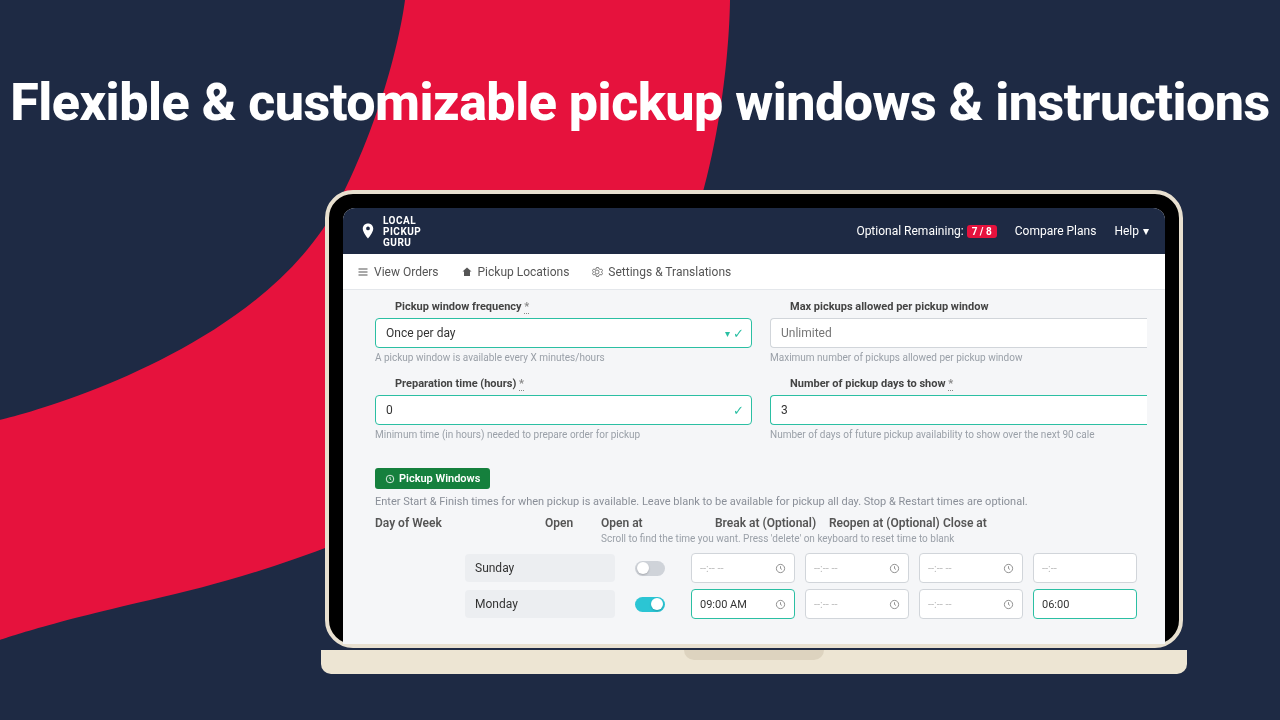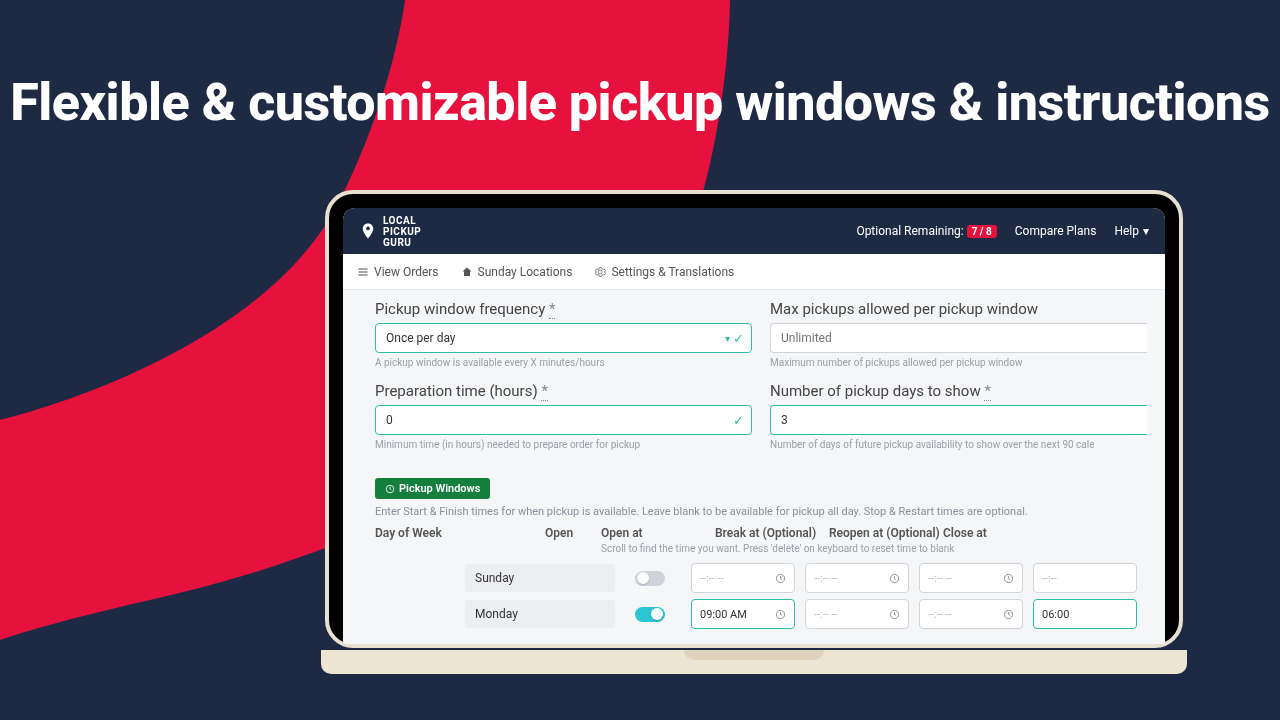--- a/index.html
+++ b/index.html
@@ -26,21 +26,21 @@
 
 
 .tabs { background:#fff; border-bottom:1px solid #e4e7eb; height:36px; display:flex; align-items:center; padding:10px 14px; gap:22px; flex:0 0 auto;text-align:center; }
 .tab { display:flex; align-items:center; gap:5px; font-size:12px; color:#555; cursor:pointer; }
 .tab .ic { width:12px; height:12px; fill:#555; }
 
 
 .content { flex:1; background:#f5f6f8; padding:10px 18px 0 32px; overflow:hidden; }
 .row2 { display:flex; gap:18px; }
 .col { flex:1; }
-.lbl { font-size:15px; color:#444; font-weight:400; margin-bottom:5px; display:block; }
+.lbl { font-size:11px; color:#444; font-weight:700; margin-bottom:5px; display:block;margin-left:20px; }
 .req { color:#888; border-bottom:1px dotted #888; }
 .field { position:relative; }
 .inp { width:100%; height:30px; border:1px solid #2bbfa3; border-radius:4px; padding:0 28px 0 10px; font-size:12px; color:#333; background:#fff; }
 .inp.plain { border-color:#d1d5da; color:#ef4444; }
 .inp.cut { border-right:none; border-radius:4px 0 0 4px; }
 .chk { position:absolute; right:8px; top:50%; transform:translateY(-50%); color:#2bbfa3; font-size:13px; pointer-events:none; }
 .chev { position:absolute; right:8px; top:50%; transform:translateY(-50%); color:#2bbfa3; font-size:10px; pointer-events:none; }
 .hint { font-size:10px; color:#9aa0a8; margin-top:4px; }
 .section-gap { height:28px; }
 
@@ -111,21 +111,21 @@
         <div class="tab">
           <svg class="ic" viewBox="0 0 24 24">
               <path d="M3 5h18v2H3zM3 11h18v2H3zM3 17h18v2H3z"></path>
             </svg>
           <span>View Orders</span>
         </div>
         <div class="tab">
           <svg class="ic" viewBox="0 0 24 24">
               <path d="M12 3l9 8h-3v9H6v-9H3z"></path>
             </svg>
-          <span>Sunday Locations</span>
+          <span>Pickup Locations</span>
         </div>
         <div class="tab">
           <svg class="ic" viewBox="0 0 24 24">
               <path d="M12 8a4 4 0 100 8 4 4 0 000-8zm9 4l2 3-2 3-3-1a8 8 0 01-2 1l-1 3h-4l-1-3a8 8 0 01-2-1l-3 1-2-3 2-3-2-3 2-3 3 1a8 8 0 012-1l1-3h4l1 3a8 8 0 012 1l3-1 2 3z" fill="none" stroke="#555" stroke-width="1.5"></path>
             </svg>
           <span>Settings &amp; Translations</span>
         </div>
       </div>
 
       <div class="content">

